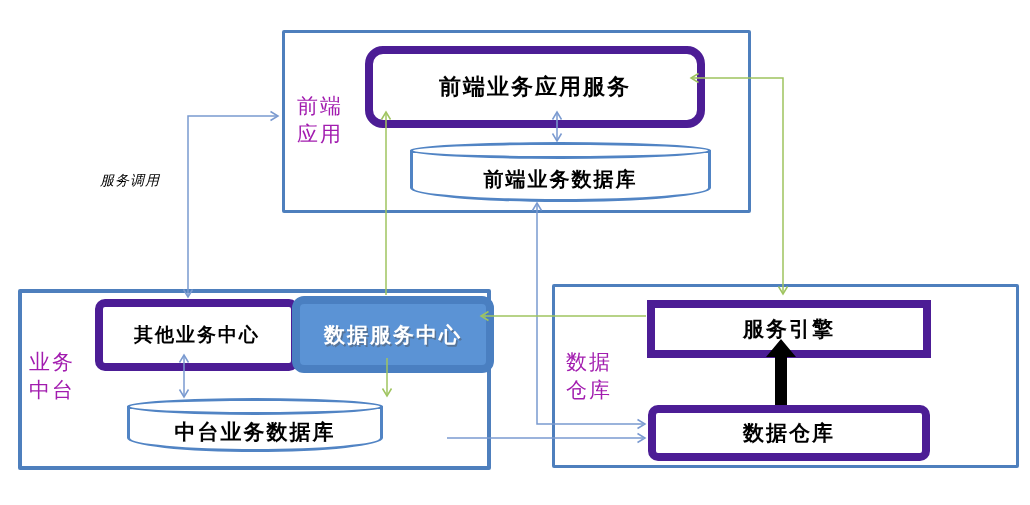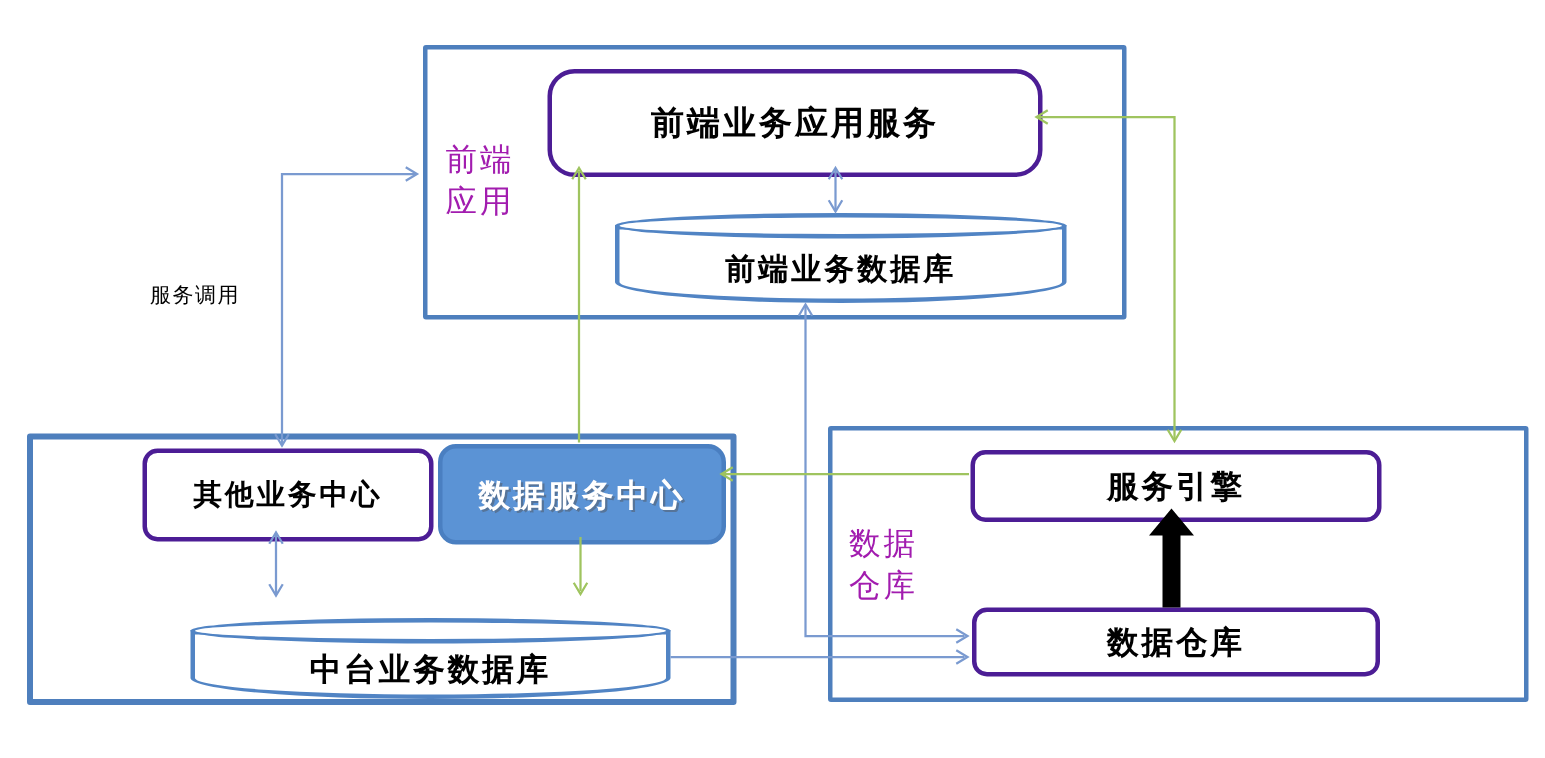--- a/index.html
+++ b/index.html
@@ -9,21 +9,21 @@
   }
   .group-box{
     position:absolute;border:3px solid #4e7fbd;background:transparent;border-radius:2px;
   }
   .group-box.thick{border-width:4px;}
   .group-label{
     position:absolute;color:#a21caf;font-weight:normal;font-size:21px;line-height:28px;
     width:48px;word-break:break-all;letter-spacing:2px;
   }
   .node{
-    position:absolute;border:3px solid #4c1d95;background:#fff;border-radius:14px;
+    position:absolute;border:8px solid #4c1d95;background:#fff;border-radius:14px;
     display:flex;align-items:center;justify-content:center;
     font-weight:bold;color:#000;letter-spacing:2px;font-family:Liberation Serif, serif;
   }
   .node.big{border-radius:18px;font-size:22px;}
   .node.small{border-radius:10px;font-size:19px;}
   .node.filled{
     background:#5b93d5;border-color:#4a7fc1;color:#fff;font-size:21px;
     text-shadow:1.5px 1.5px 0 rgba(80,80,80,.45);border-radius:12px;
   }
   .node.plain{font-size:21px;}
@@ -49,55 +49,56 @@
 </head>
 <body>
 
 <div id="canvas">
 
   <div class="group-box" style="left:282px;top:30px;width:463px;height:177px;"></div>
   <div class="group-box thick" style="left:18px;top:289px;width:465px;height:173px;"></div>
   <div class="group-box" style="left:552px;top:284px;width:461px;height:178px;"></div>
 
   <div class="group-label" style="left:297px;top:92px;">前端应用</div>
+  <div class="group-label" style="left:29px;top:348px;">业务中台</div>
   <div class="group-label" style="left:566px;top:348px;">数据仓库</div>
 
   <div class="node big" style="left:365px;top:46px;width:324px;height:66px;">
     <span>前端业务应用服务</span>
   </div>
 
   <div class="cylinder" style="left:410px;top:142px;width:253px;height:60px;padding-left:48px;">
     <div class="cyl-top"></div>
     <div class="cyl-body"></div>
     <div class="cyl-label" style="top:24px;font-size:20px;">前端业务数据库</div>
   </div>
 
   <div class="node small" style="left:95px;top:299px;width:188px;height:56px;">
     <span>其他业务中心</span>
   </div>
 
   <div class="node filled" style="left:292px;top:296px;width:186px;height:61px;">
     <span>数据服务中心</span>
   </div>
 
-  <div class="cylinder" style="left:127px;top:412px;width:320px;height:54px;font-family:Liberation Serif, serif;">
+  <div class="cylinder" style="left:127px;top:398px;width:256px;height:54px;font-family:Liberation Serif, serif;">
     <div class="cyl-top"></div>
     <div class="cyl-body"></div>
     <div class="cyl-label" style="top:20px;font-size:21px;">中台业务数据库</div>
   </div>
 
-  <div class="node plain" style="left:647px;top:300px;width:268px;height:42px;border-radius:10px;">
+  <div class="node plain" style="left:647px;top:300px;width:268px;height:42px;border-radius:0;">
     <span>服务引擎</span>
   </div>
 
   <div class="node plain" style="left:648px;top:405px;width:266px;height:40px;border-radius:10px;">
     <span>数据仓库</span>
   </div>
 
-  <div class="note" style="left:100px;top:188px;">服务调用</div>
+  <div class="note" style="left:100px;top:172px;font-style:italic;">服务调用</div>
 
   <svg id="connectors" width="1030" height="505" viewBox="0 0 1030 505">
 
     <g stroke="#7a9ad0" stroke-width="1.5" fill="none">
       <g>
         <path d="M188,297 L188,116 L277,116"></path>
         <path d="M183.5,289.5 L188,297 L192.5,289.5"></path>
         <path d="M270.5,111.5 L278,116 L270.5,120.5"></path>
       </g>
       <g>

